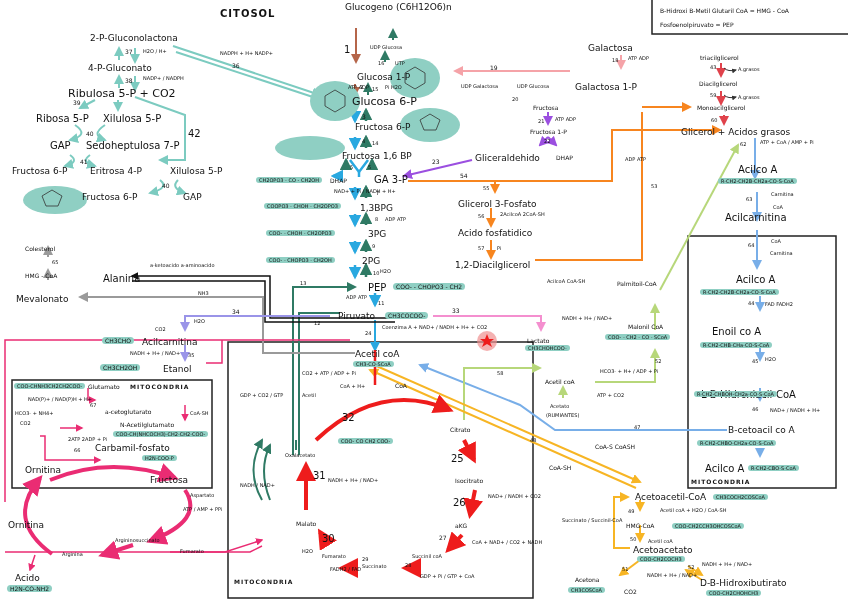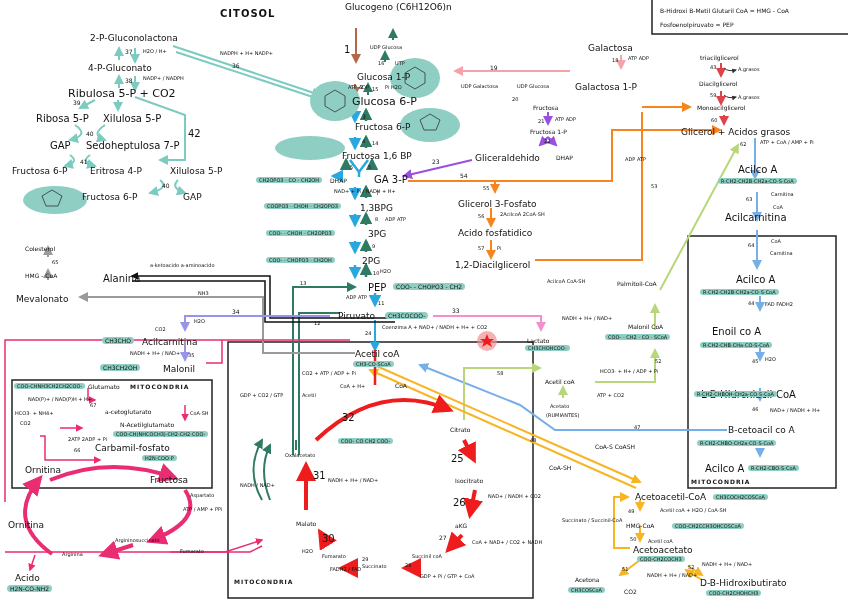--- a/index.html
+++ b/index.html
@@ -401,21 +401,21 @@
 <div class="t" style="left:16px;top:294px">Mevalonato</div>
 
 <div class="t s" style="left:232px;top:308px">34</div>
 <div class="t xs" style="left:155px;top:326px">CO2</div>
 <div class="t xs" style="left:194px;top:318px">H2O</div>
 <div class="t s pill" style="left:102px;top:337px">CH3CHO</div>
 <div class="t" style="left:142px;top:337px">Acilcarnitina</div>
 <div class="t xs" style="left:188px;top:352px">35</div>
 <div class="t xs" style="left:130px;top:350px">NADH + H+ / NAD+</div>
 <div class="t s pill" style="left:100px;top:364px">CH3CH2OH</div>
-<div class="t" style="left:163px;top:364px">Malonil</div>
+<div class="t" style="left:163px;top:364px">Etanol</div>
 <div class="t s" style="left:452px;top:307px">33</div>
 <div class="t xs" style="left:562px;top:315px">NADH + H+ / NAD+</div>
 <div class="t s" style="left:527px;top:337px">Lactato</div>
 <div class="t xs pill" style="left:525px;top:345px">CH3CHOHCOO-</div>
 
 <div class="t xs" style="left:365px;top:330px">24</div>
 <div class="t xs" style="left:382px;top:324px">Coenzima A + NAD+ / NADH + H+ + CO2</div>
 <div class="t" style="left:355px;top:349px">Acetil coA</div>
 <div class="t xs pill" style="left:353px;top:361px">CH3-CO-SCoA</div>
 

